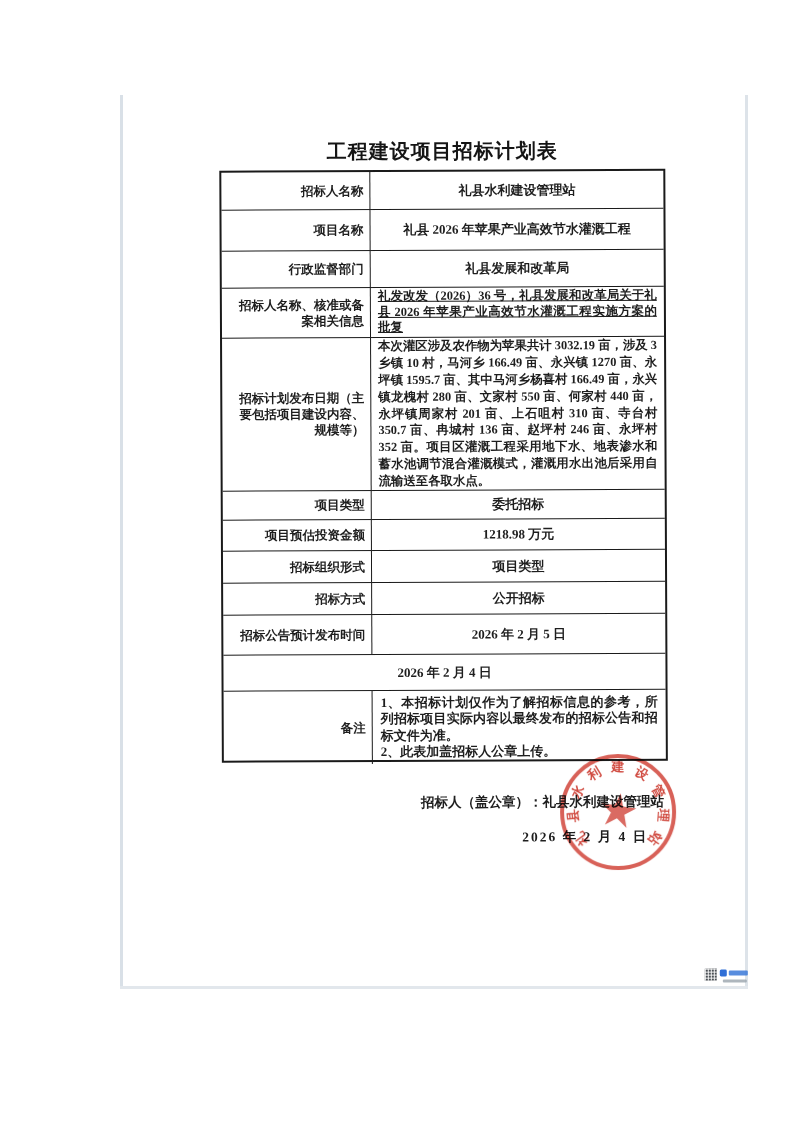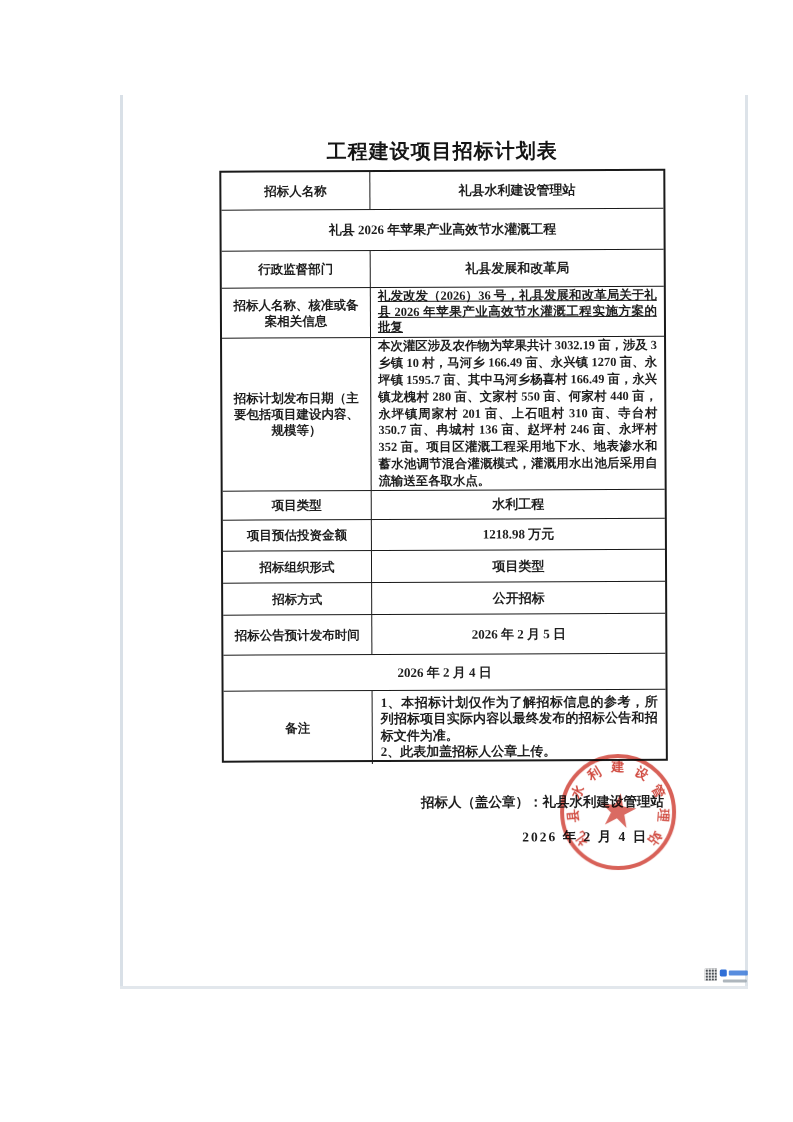--- a/index.html
+++ b/index.html
@@ -29,21 +29,21 @@
   .row{display:flex;box-sizing:border-box;border-top:1.5px solid #1a1a1a;}
   .row:first-child{border-top:none;}
   .r0{height:37px}.r1{height:41px}.r2{height:37px}.r3{height:50px}
   .r4{height:153px}.r5{height:29px}.r6{height:31px}.r7{height:32px}
   .r8{height:32px}.r9{height:40px}.r10{height:36px}.r11{height:74px}
   .cell{box-sizing:border-box;display:flex;align-items:center;justify-content:center;}
   .label{
     width:149px;border-right:1.5px solid #1a1a1a;
     font-size:12.5px;font-weight:700;line-height:16px;padding:2px 6px;
   }
-  .label .lt{text-align:center;width:100%;}
+  .label .lt{text-align:right;width:100%;}
   .value{flex:1;font-size:13px;font-weight:600;padding:2px 7px;}
   .value .vt{text-align:center;line-height:16px;}
   .row.vleft .value{align-items:center;}
   .row.vleft .value .vt{width:100%;text-align:justify;text-justify:inter-ideograph;}
   .r3 .value .vt{font-size:12.5px;line-height:15.5px;text-decoration:underline;}
   .r4 .value{padding:3px 7px;}
   .r4 .value .vt{font-size:12.4px;line-height:16.8px;}
   .r11 .value{padding:4px 8px;}
   .r11 .value .vt{white-space:pre-line;line-height:16.5px;text-align:left;}
 
@@ -100,20 +100,23 @@
   <div class="btable">
     <div class="row r0">
       <div class="cell label">
           <span class="lt">招标人名称</span>
         </div>
       <div class="cell value">
           <span class="vt">礼县水利建设管理站</span>
         </div>
     </div>
     <div class="row r1">
+      <div class="cell label">
+          <span class="lt">项目名称</span>
+        </div>
       <div class="cell value">
           <span class="vt">礼县 2026 年苹果产业高效节水灌溉工程</span>
         </div>
     </div>
     <div class="row r2">
       <div class="cell label">
           <span class="lt">行政监督部门</span>
         </div>
       <div class="cell value">
           <span class="vt">礼县发展和改革局</span>
@@ -133,21 +136,21 @@
         </div>
       <div class="cell value">
           <span class="vt">本次灌区涉及农作物为苹果共计 3032.19 亩，涉及 3 乡镇 10 村，马河乡 166.49 亩、永兴镇 1270 亩、永坪镇 1595.7 亩、其中马河乡杨喜村 166.49 亩，永兴镇龙槐村 280 亩、文家村 550 亩、何家村 440 亩，永坪镇周家村 201 亩、上石咀村 310 亩、寺台村 350.7 亩、冉城村 136 亩、赵坪村 246 亩、永坪村 352 亩。项目区灌溉工程采用地下水、地表渗水和蓄水池调节混合灌溉模式，灌溉用水出池后采用自流输送至各取水点。</span>
         </div>
     </div>
     <div class="row r5">
       <div class="cell label">
           <span class="lt">项目类型</span>
         </div>
       <div class="cell value">
-          <span class="vt">水利工程</span>
+          <span class="vt">委托招标</span>
         </div>
     </div>
     <div class="row r6">
       <div class="cell label">
           <span class="lt">项目预估投资金额</span>
         </div>
       <div class="cell value">
           <span class="vt">1218.98 万元</span>
         </div>
     </div>

